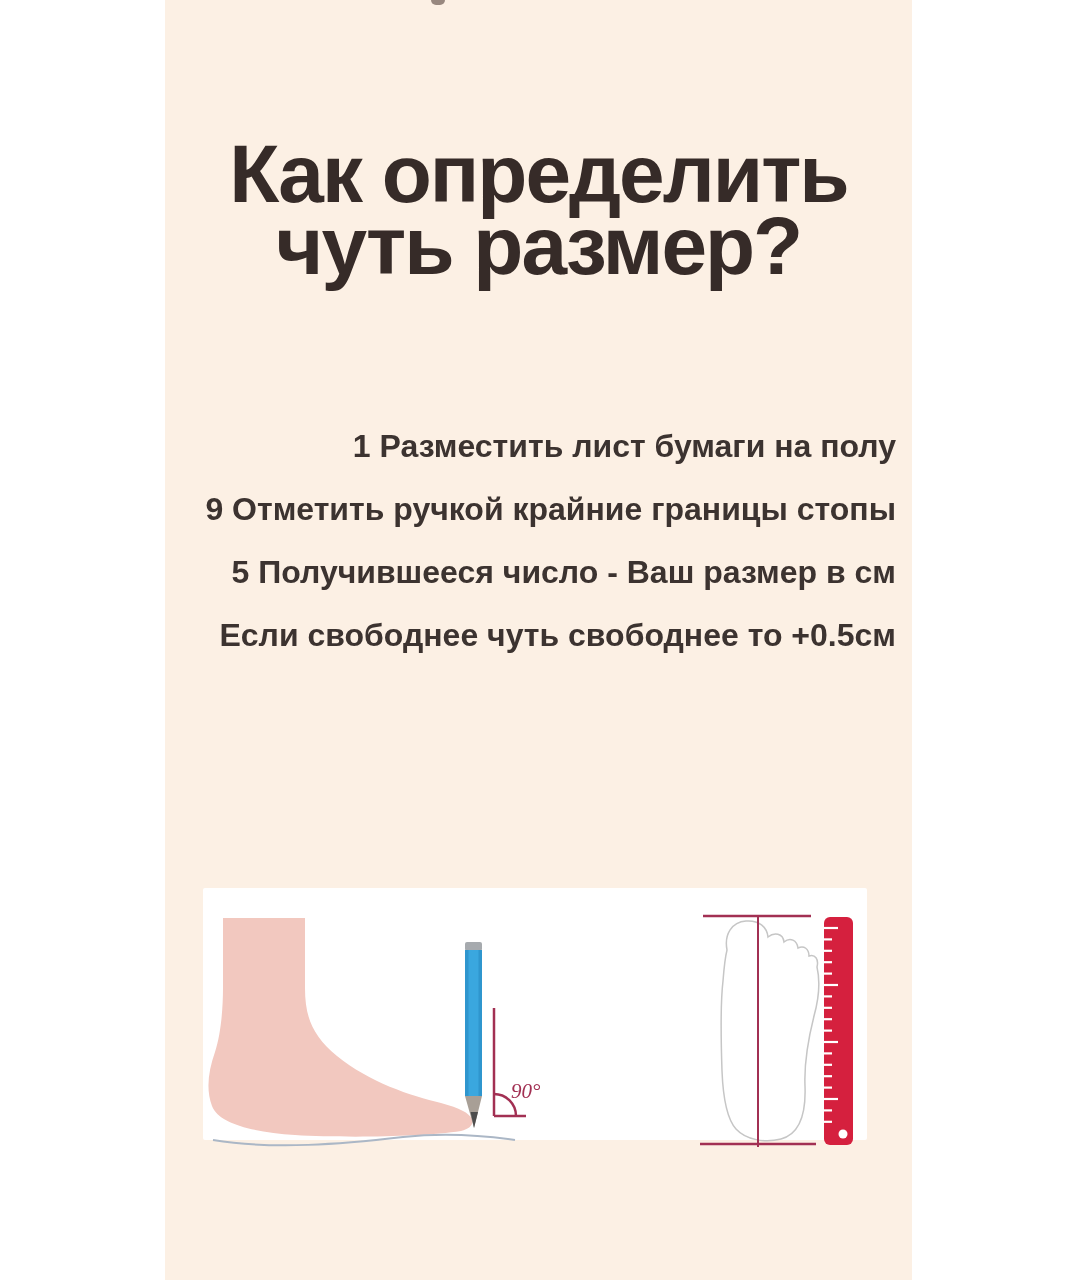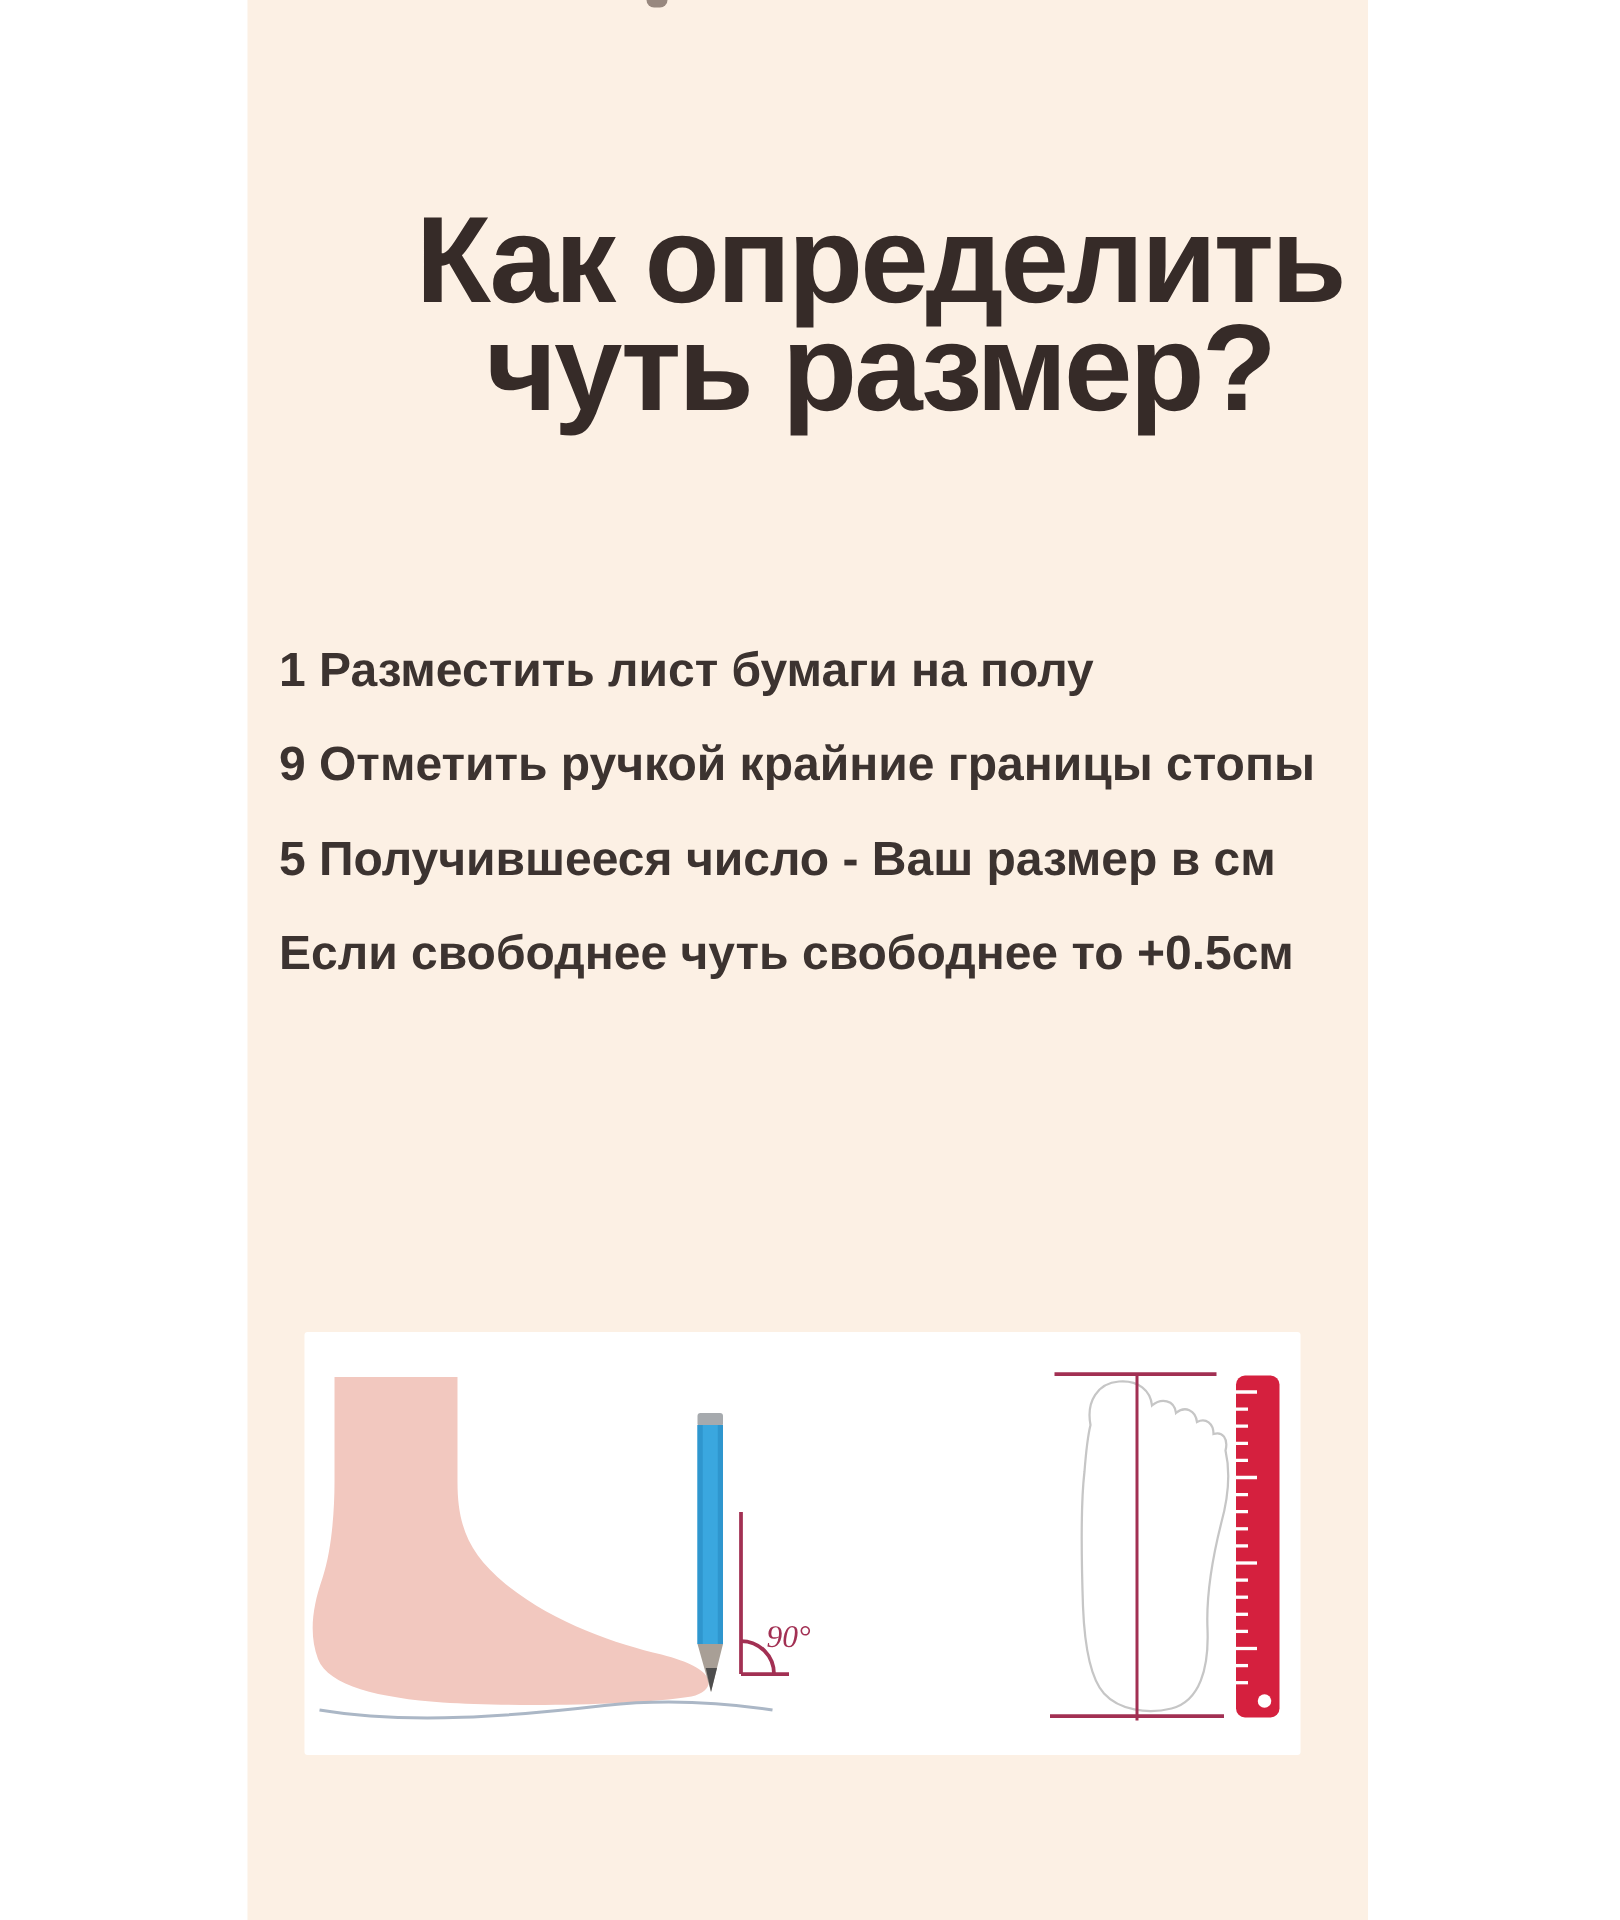--- a/index.html
+++ b/index.html
@@ -19,32 +19,32 @@
     position:absolute;left:431px;top:0;width:14px;height:5px;
     background:#86766d;border-radius:0 0 7px 7px;opacity:.85;
   }
   .title{
     position:absolute;left:165px;top:138px;width:747px;
     text-align:center;
     font-size:82px;font-weight:bold;line-height:72px;
     letter-spacing:-2px;
     color:#362B28;
     white-space:nowrap;
-    margin-left:48px;
   }
   .steps{
     position:absolute;left:186px;top:427px;width:710px;
   }
   .step{
     font-size:32px;font-weight:bold;color:#3C3330;
     line-height:38px;margin-bottom:25px;
     white-space:nowrap;
+    text-align:right;
   }
   .illustration{
-    position:absolute;left:203px;top:888px;width:664px;height:282px;
+    position:absolute;left:203px;top:888px;width:664px;height:252px;
     background:#ffffff;border-radius:2px;
   }
   .illustration svg{display:block;}
   .angle-text{
     font-family:"Liberation Serif", serif;
     font-style:italic;
     font-size:21px;
   }
 </style>
 </head>

